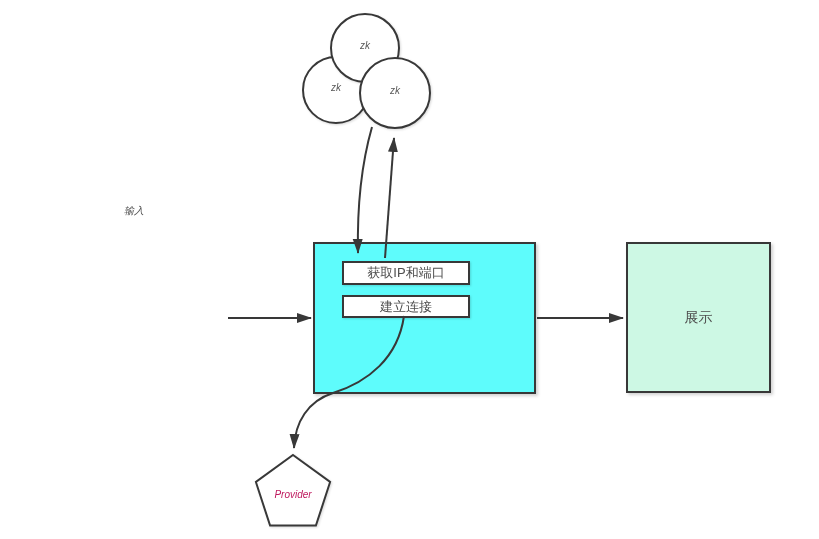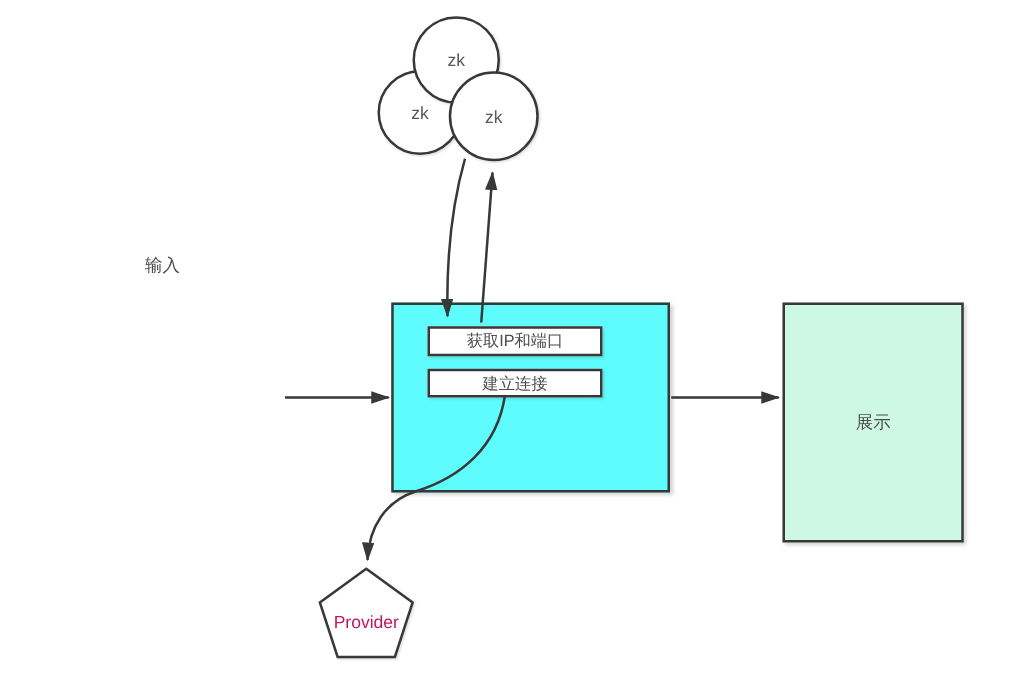--- a/index.html
+++ b/index.html
@@ -15,36 +15,36 @@
     position:relative;width:819px;height:539px;background:#ffffff;overflow:hidden;
     font-family:"Liberation Sans","DejaVu Sans",sans-serif;color:var(--text);
   }
   .box{
     position:absolute;border:2px solid var(--stroke);box-sizing:border-box;
     box-shadow:2px 2px 3px rgba(0,0,0,0.18);
   }
   .input-box{left:82px;top:242px;width:146px;height:152px;background:var(--input_fill);}
   .process-box{left:313px;top:242px;width:223px;height:152px;background:var(--process_fill);}
   .display-box{
-    left:626px;top:242px;width:145px;height:192px;background:var(--display_fill);
+    left:626px;top:242px;width:145px;height:151px;background:var(--display_fill);
     display:flex;align-items:center;justify-content:center;font-size:14px;
   }
   .field{position:absolute;left:28px;font-size:14px;white-space:nowrap;}
   .field:nth-of-type(1){top:25px;}
   .field:nth-of-type(2){top:55px;}
   .field:nth-of-type(3){top:84px;}
   .field:nth-of-type(4){top:113px;}
   .step{
-    position:absolute;left:27px;width:140px;border:2px solid var(--stroke);
+    position:absolute;left:27px;width:128px;border:2px solid var(--stroke);
     background:var(--node_fill);box-sizing:border-box;display:flex;align-items:center;
     justify-content:center;font-size:13px;box-shadow:1px 1px 2px rgba(0,0,0,0.15);
   }
   .step-1{top:17px;height:24px;}
   .step-2{top:51px;height:23px;}
-  .floating-label{position:absolute;font-size:14px;color:var(--text);white-space:nowrap;}
+  .floating-label{position:absolute;font-size:10px;color:var(--text);white-space:nowrap;font-style:italic;}
   .input-title{left:94px;top:204px;width:50px;text-align:right;}
   .zk-label{width:40px;text-align:center;color:#595959;}
   .zk-top{left:345px;top:40px;}
   .zk-left{left:316px;top:82px;}
   .zk-right{left:375px;top:85px;}
   .provider-label{left:253px;top:489px;width:80px;text-align:center;color:#be185d;}
   svg.overlay{position:absolute;left:0;top:0;width:819px;height:539px;pointer-events:none;}
   .shape{fill:var(--node_fill);stroke:var(--stroke);stroke-width:2;filter:drop-shadow(1.5px 1.5px 1px rgba(0,0,0,0.15));}
   .edge{fill:none;stroke:var(--stroke);stroke-width:2;}
 </style>

